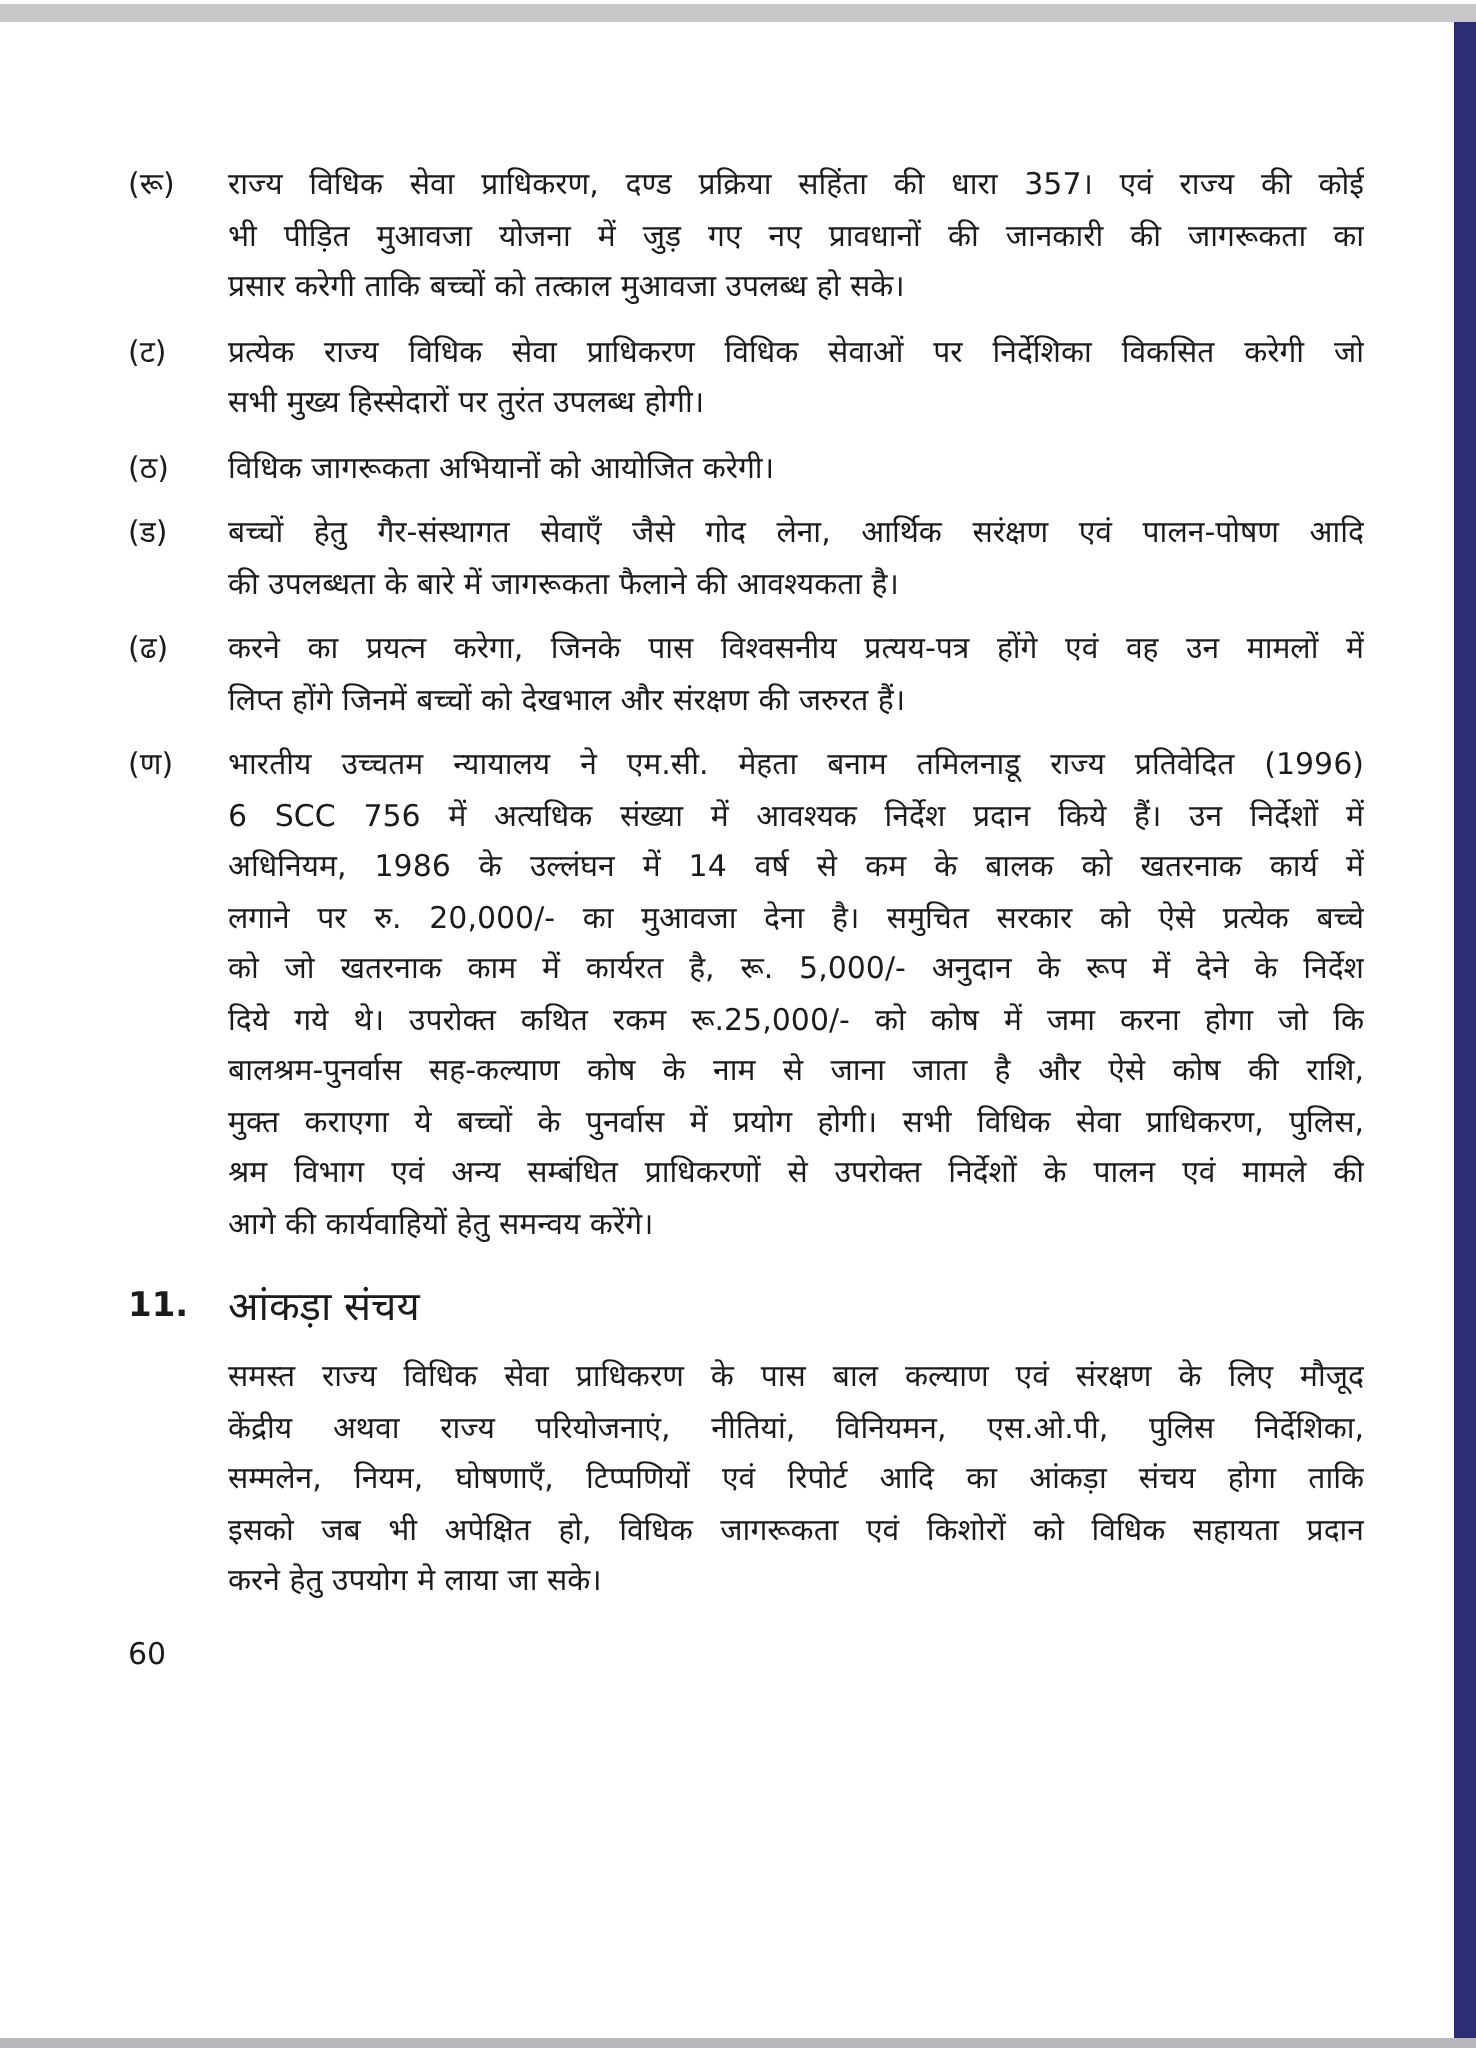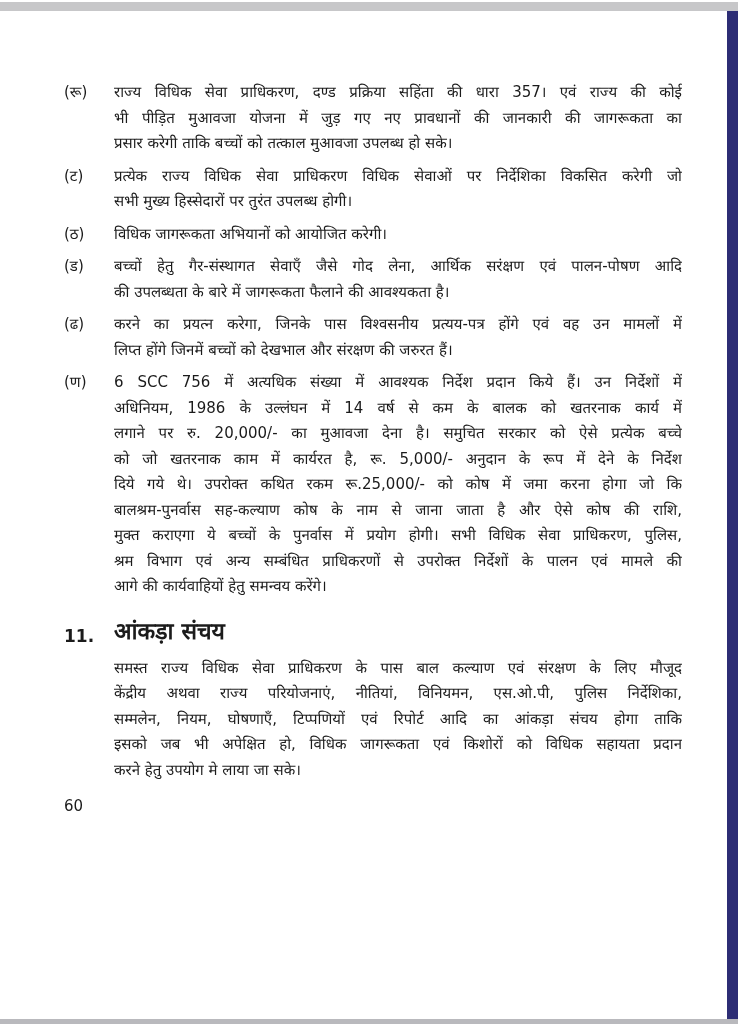--- a/index.html
+++ b/index.html
@@ -20,26 +20,26 @@
     flex:0 0 50px; width:50px;
     font-size:15px; line-height:25.5px;
   }
   .item-text { flex:1; min-width:0; font-size:15px; }
   .line {
     line-height:25.5px; height:25.5px; overflow:hidden;
     text-align:justify; text-align-last:justify;
   }
   .item-text .line:last-child { text-align-last:left; }
 
-  .section-head { display:flex; margin-top:14px; margin-bottom:10px; align-items:flex-end; }
+  .section-head { display:flex; margin-top:14px; margin-bottom:10px; align-items:center; }
   .section-num {
     flex:0 0 50px; width:50px;
     font-size:17px; font-weight:bold;
   }
-  .section-title { font-size:23px; font-weight:bold; }
+  .section-title { font-size:20px; font-weight:normal; }
 
   .page-number { margin-top:14px; text-align:left; font-size:15px; }
 </style>
 </head>
 <body>
 
 <div class="strip-top"></div>
 <div class="strip-right"></div>
 <div class="strip-bottom"></div>
 
@@ -81,20 +81,21 @@
     <div class="item-label">(ढ)</div>
     <div class="item-text">
         <div class="line">करने का प्रयत्न करेगा, जिनके पास विश्वसनीय प्रत्यय-पत्र होंगे एवं वह उन मामलों में</div>
         <div class="line">लिप्त होंगे जिनमें बच्चों को देखभाल और संरक्षण की जरुरत हैं।</div>
       </div>
   </div>
 
   <div class="item">
     <div class="item-label">(ण)</div>
     <div class="item-text">
+        <div class="line">भारतीय उच्चतम न्यायालय ने एम.सी. मेहता बनाम तमिलनाडू राज्य प्रतिवेदित (1996)</div>
         <div class="line">6 SCC 756 में अत्यधिक संख्या में आवश्यक निर्देश प्रदान किये हैं। उन निर्देशों में</div>
         <div class="line">अधिनियम, 1986 के उल्लंघन में 14 वर्ष से कम के बालक को खतरनाक कार्य में</div>
         <div class="line">लगाने पर रु. 20,000/- का मुआवजा देना है। समुचित सरकार को ऐसे प्रत्येक बच्चे</div>
         <div class="line">को जो खतरनाक काम में कार्यरत है, रू. 5,000/- अनुदान के रूप में देने के निर्देश</div>
         <div class="line">दिये गये थे। उपरोक्त कथित रकम रू.25,000/- को कोष में जमा करना होगा जो कि</div>
         <div class="line">बालश्रम-पुनर्वास सह-कल्याण कोष के नाम से जाना जाता है और ऐसे कोष की राशि,</div>
         <div class="line">मुक्त कराएगा ये बच्चों के पुनर्वास में प्रयोग होगी। सभी विधिक सेवा प्राधिकरण, पुलिस,</div>
         <div class="line">श्रम विभाग एवं अन्य सम्बंधित प्राधिकरणों से उपरोक्त निर्देशों के पालन एवं मामले की</div>
         <div class="line">आगे की कार्यवाहियों हेतु समन्वय करेंगे।</div>
       </div>

